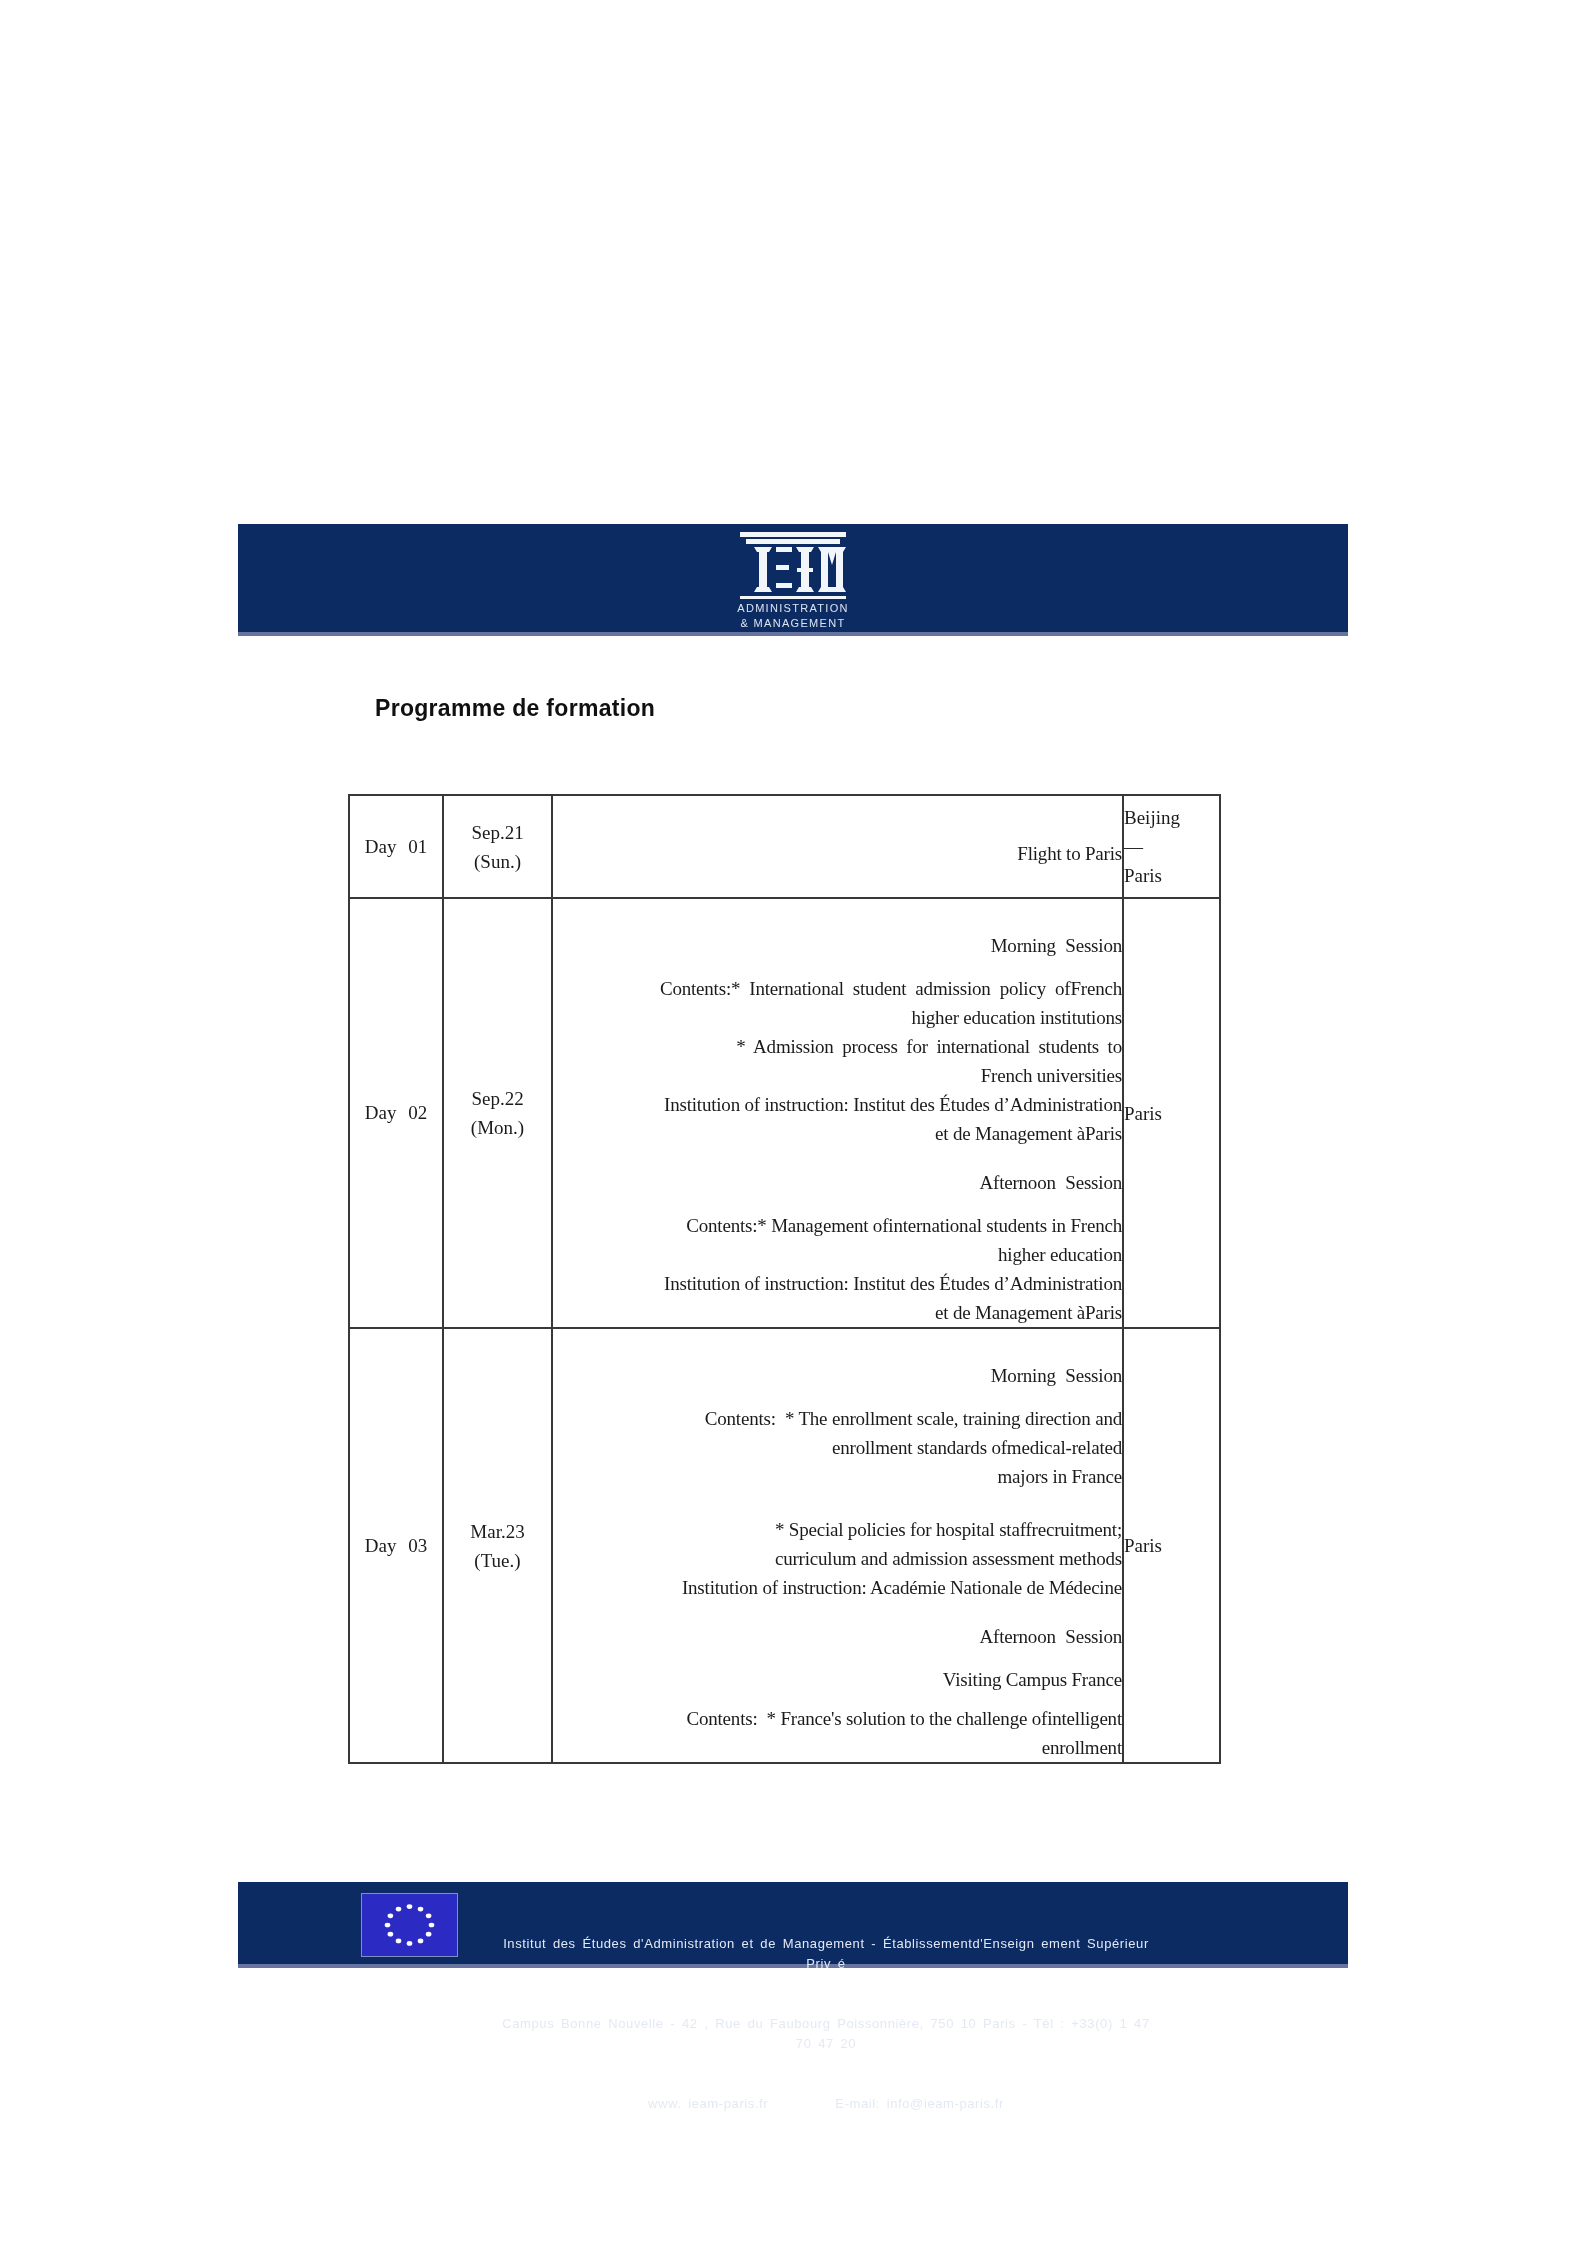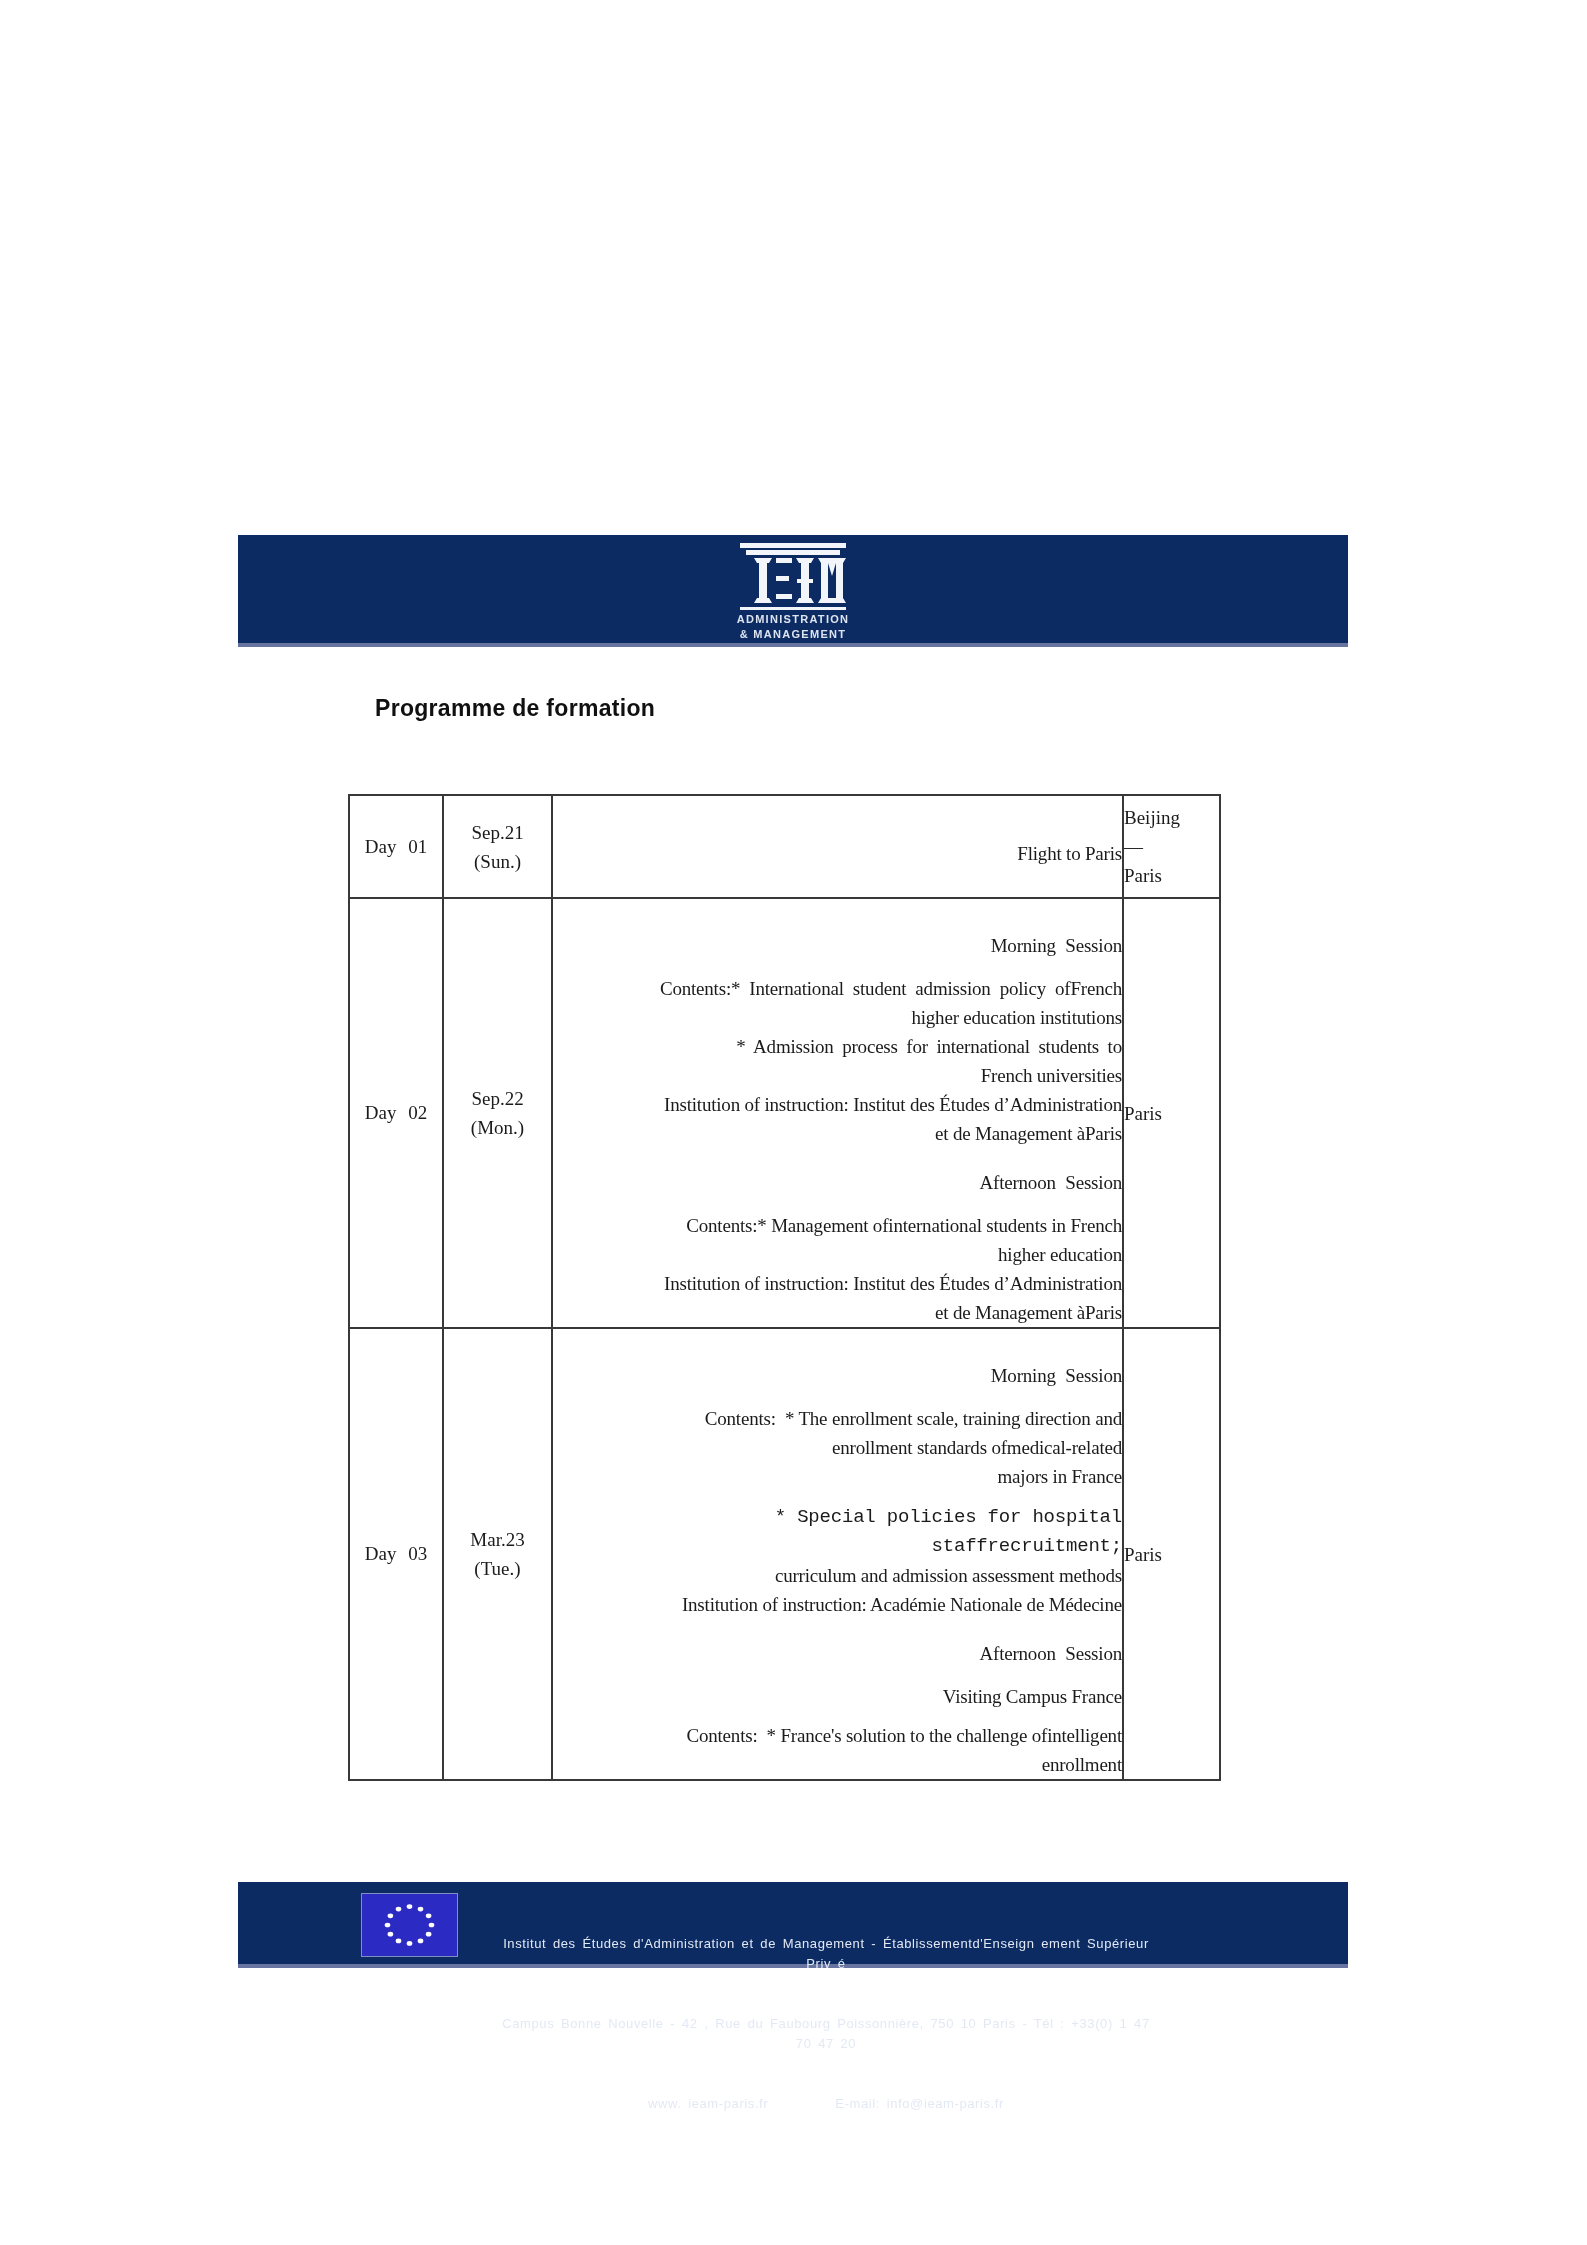--- a/index.html
+++ b/index.html
@@ -1,21 +1,21 @@
 <!DOCTYPE html>
 <html><head>
 <meta charset="utf-8">
 <style>
   html,body{margin:0;padding:0;background:#ffffff;}
   .page{position:relative;width:1587px;height:2245px;background:#ffffff;overflow:hidden;
         font-family:"Liberation Serif",serif;color:#1b1b1b;}
 
   
   .band{position:absolute;left:238px;width:1110px;background:#0c2b63;border-bottom:4px solid #67749f;}
-  .band-header{top:535px;height:108px;font-weight:bold;}
+  .band-header{top:524px;height:108px;}
   .band-footer{top:1882px;height:82px;display:flex;align-items:flex-start;}
 
   
   .logo{position:absolute;left:50%;top:8px;transform:translateX(-50%);width:132px;text-align:center;}
   .logo svg{display:block;margin:0 auto;}
   .logo-sub{font-family:"Liberation Sans",sans-serif;font-size:11px;line-height:13px;
             letter-spacing:1.3px;color:#dde4f0;text-align:center;margin-top:2px;}
   .sr-only{position:absolute;width:1px;height:1px;overflow:hidden;clip:rect(0 0 0 0);}
 
   
@@ -33,21 +33,21 @@
   .content-cell{vertical-align:top;padding:8px 6px 6px 11px;line-height:29px;letter-spacing:-.2px;}
   .content-cell.simple{padding-top:13px;}
 
   
   .ln{white-space:pre-wrap;text-align:right;}
   .sess{margin:20px 0 14px 0;word-spacing:5px;}
   .sess.first{margin-top:32px;}
   .j1{word-spacing:4.5px;}
   .b1{padding-left:85px;word-spacing:4px;}
   .w1{padding-left:108px;}
-  .b2{padding-left:52px;margin-top:12px;font-family:Liberation Mono, monospace;}
+  .b2{padding-left:52px;margin-top:24px;}
   .w2{padding-left:110px;}
   .cEt{padding-left:242px;}
   .mt8{} .mt10{margin-top:10px;}
 
   
   .flag{margin:12px 0 0 124px;flex:0 0 auto;outline:1px solid #7f8fc0;}
   .footer-text{margin-left:38px;width:662px;font-family:"Liberation Sans",sans-serif;
                font-size:13px;line-height:20px;color:#e3e9f4;text-align:center;
                letter-spacing:.6px;word-spacing:2.5px;padding-top:12px;white-space:pre-wrap;}
 </style>

